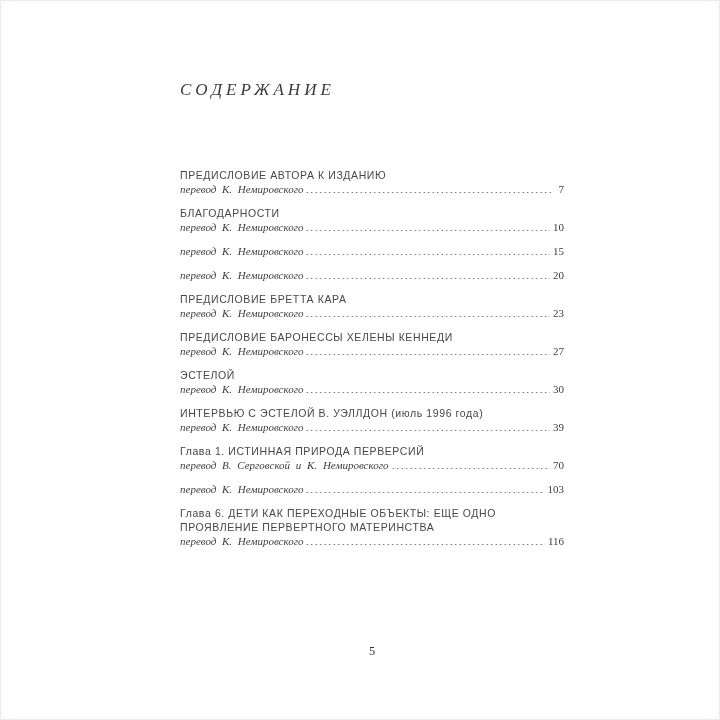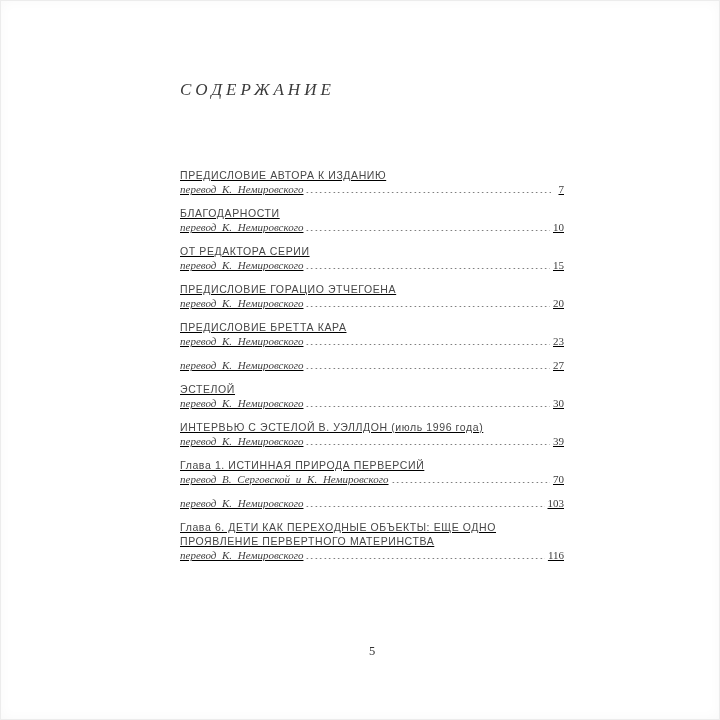--- a/index.html
+++ b/index.html
@@ -32,21 +32,20 @@
     padding-top: 64px;
     font-family: "Liberation Serif", serif;
     font-style: italic;
     font-weight: normal;
     font-size: 17px;
     letter-spacing: 4px;
     color: #3a3a3a;
   }
   .toc {
     margin-top: 68px;
-    text-decoration: underline;
   }
   .entry {
     margin-bottom: 9px;
     color: #3c3c3c;
   }
   .entry-title {
     font-size: 10.5px;
     letter-spacing: 0.6px;
     line-height: 14px;
     color: #474747;
@@ -111,47 +110,46 @@
   <div class="entry">
     <div class="entry-title">БЛАГОДАРНОСТИ</div>
     <div class="entry-sub">
       <span class="translator">перевод К. Немировского</span>
       <span class="leader"></span>
       <span class="pagenum">10</span>
     </div>
   </div>
 
   <div class="entry">
-    <div class="entry-title">ОТ РЕДАКТОРА СЕРИИ</div>
     <div class="entry-sub">
       <span class="translator">перевод К. Немировского</span>
       <span class="leader"></span>
       <span class="pagenum">15</span>
     </div>
   </div>
 
   <div class="entry">
-    <div class="entry-title">ПРЕДИСЛОВИЕ ГОРАЦИО ЭТЧЕГОЕНА</div>
     <div class="entry-sub">
       <span class="translator">перевод К. Немировского</span>
       <span class="leader"></span>
       <span class="pagenum">20</span>
     </div>
   </div>
 
   <div class="entry">
     <div class="entry-title">ПРЕДИСЛОВИЕ БРЕТТА КАРА</div>
     <div class="entry-sub">
       <span class="translator">перевод К. Немировского</span>
       <span class="leader"></span>
       <span class="pagenum">23</span>
     </div>
   </div>
 
   <div class="entry">
+    <div class="entry-title">ПРЕДИСЛОВИЕ БАРОНЕССЫ ХЕЛЕНЫ КЕННЕДИ</div>
     <div class="entry-sub">
       <span class="translator">перевод К. Немировского</span>
       <span class="leader"></span>
       <span class="pagenum">27</span>
     </div>
   </div>
 
   <div class="entry">
     <div class="entry-title">ЭСТЕЛОЙ</div>
     <div class="entry-sub">

